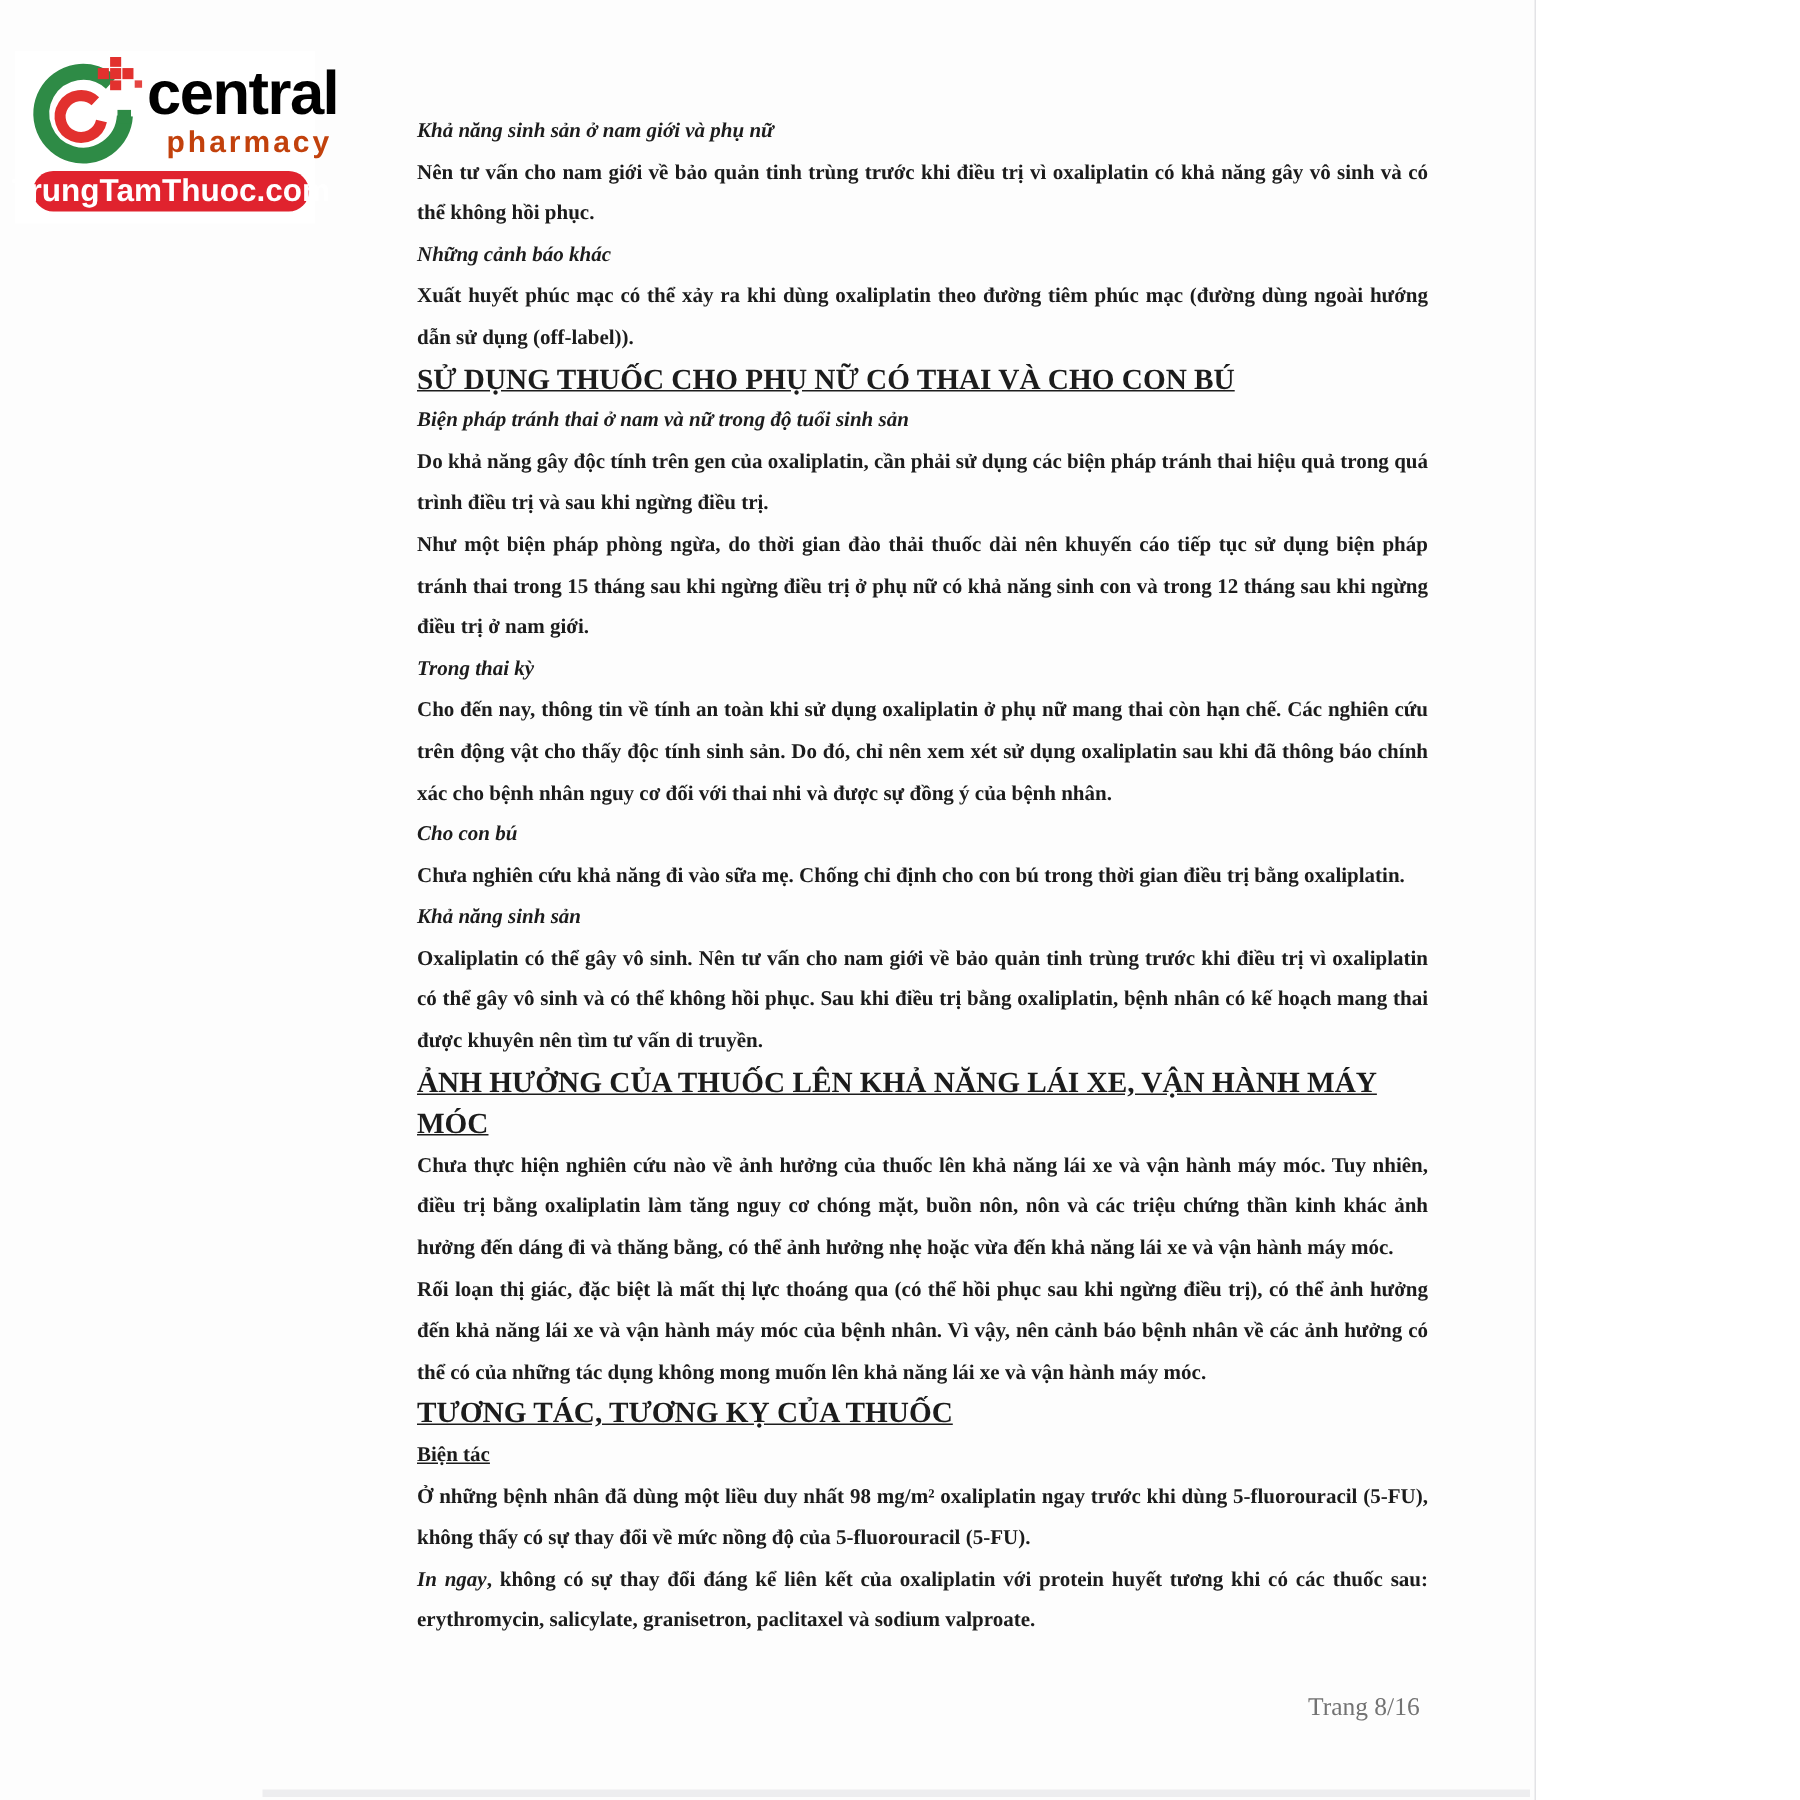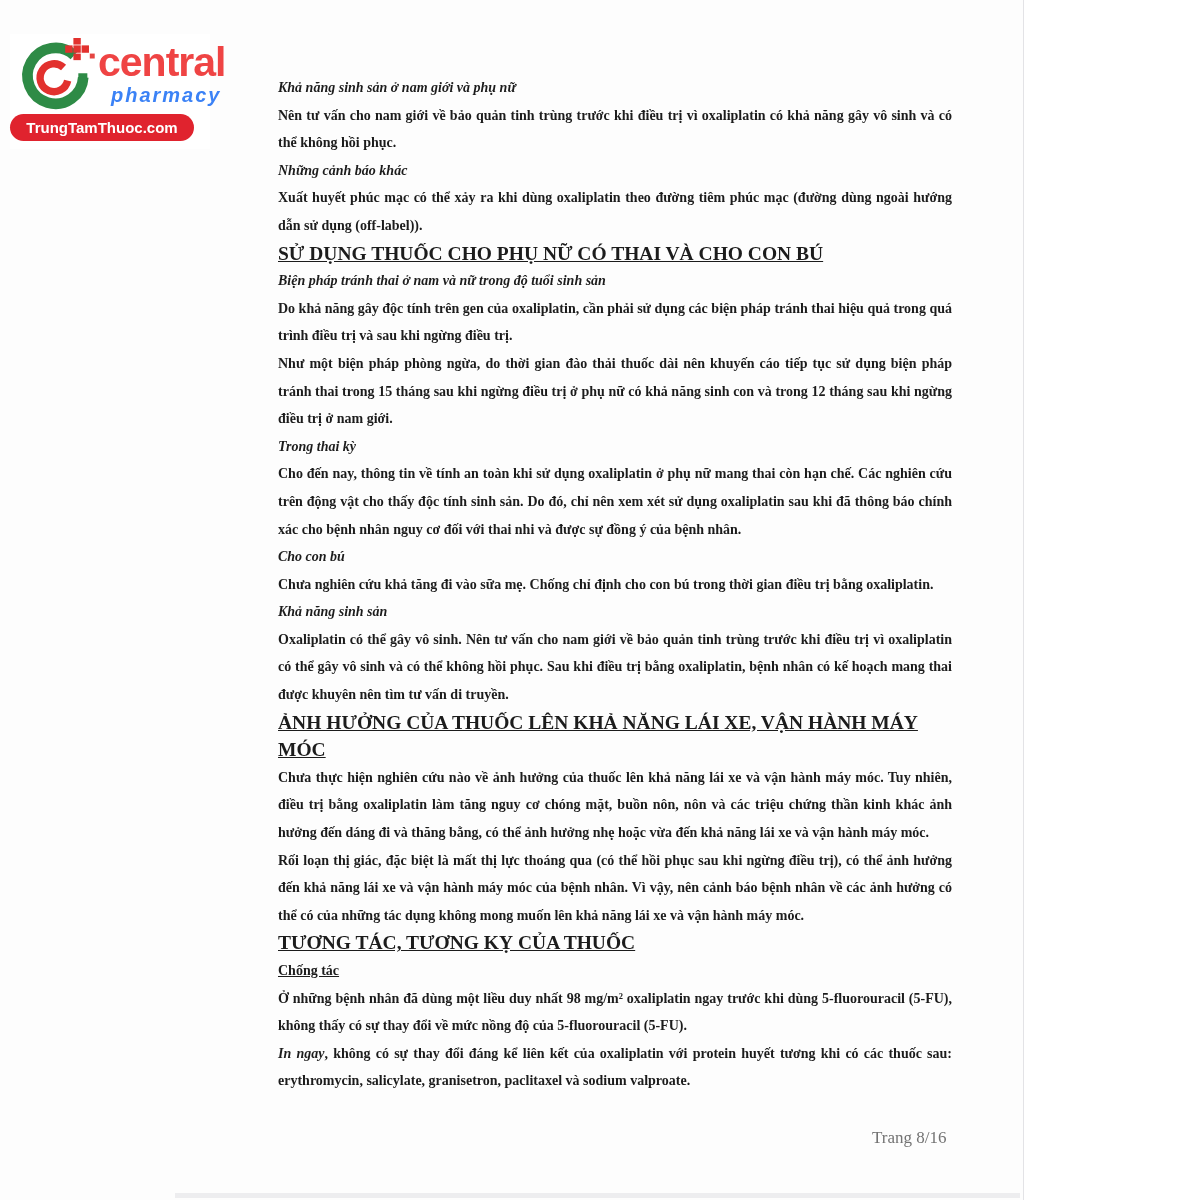--- a/index.html
+++ b/index.html
@@ -36,26 +36,26 @@
     font-family: "Liberation Sans", sans-serif;
     font-weight: bold; font-size: 41px; line-height: 41px;
     letter-spacing: -1px;
   }
   .brand-sub {
     position: absolute; left: 101px; top: 50px;
     font-family: "Liberation Sans", sans-serif;
     font-weight: bold; font-size: 20px; letter-spacing: 2px;
   }
   .badge {
-    position: absolute; left: 0px; top: 80px;
+    position: absolute; left: 12px; top: 80px;
     width: 184px; height: 27px;
     border-radius: 14px;
     display: flex; align-items: center; justify-content: center;
     font-family: "Liberation Sans", sans-serif;
-    font-weight: bold; font-size: 15px;
+    font-weight: bold; font-size: 21px;
     color: #ffffff;
   }
 
   
   .doc-body {
     position: absolute; left: 278px; top: 74px;
     width: 674px;
   }
   .blk {
     margin: 0; padding: 0;
@@ -91,42 +91,42 @@
 
     <g>
       <rect x="70" y="9" width="9" height="9" fill="#e2312e"></rect>
       <rect x="70" y="0" width="9" height="8" fill="#e2312e"></rect>
       <rect x="70" y="19" width="9" height="8" fill="#e2312e"></rect>
       <rect x="60" y="9" width="9" height="9" fill="#e2312e"></rect>
       <rect x="80" y="9" width="9" height="9" fill="#e2312e"></rect>
       <rect x="90" y="19" width="6" height="6" opacity="0.9" fill="#e2312e"></rect>
     </g>
   </svg>
-  <div class="brand-word" style="color:#ef4444;">central</div>
-  <div class="brand-sub" style="color:#3b82f6;font-style:italic;">pharmacy</div>
+  <div class="brand-word" style="color:#000000;">central</div>
+  <div class="brand-sub" style="color:#c2410c;">pharmacy</div>
   <div class="badge" style="background: rgb(224, 35, 46); color: rgb(255, 255, 255);">TrungTamThuoc.com</div>
 </div>
 
 <div class="doc-body">
     <p class="blk hi">Khả năng sinh sản ở nam giới và phụ nữ</p>
     <p class="blk p">Nên tư vấn cho nam giới về bảo quản tinh trùng trước khi điều trị vì oxaliplatin có khả năng gây vô sinh và có thể không hồi phục.</p>
     <p class="blk hi">Những cảnh báo khác</p>
     <p class="blk p">Xuất huyết phúc mạc có thể xảy ra khi dùng oxaliplatin theo đường tiêm phúc mạc (đường dùng ngoài hướng dẫn sử dụng (off-label)).</p>
     <p class="blk hc">SỬ DỤNG THUỐC CHO PHỤ NỮ CÓ THAI VÀ CHO CON BÚ</p>
     <p class="blk hi">Biện pháp tránh thai ở nam và nữ trong độ tuổi sinh sản</p>
     <p class="blk p">Do khả năng gây độc tính trên gen của oxaliplatin, cần phải sử dụng các biện pháp tránh thai hiệu quả trong quá trình điều trị và sau khi ngừng điều trị.</p>
     <p class="blk p">Như một biện pháp phòng ngừa, do thời gian đào thải thuốc dài nên khuyến cáo tiếp tục sử dụng biện pháp tránh thai trong 15 tháng sau khi ngừng điều trị ở phụ nữ có khả năng sinh con và trong 12 tháng sau khi ngừng điều trị ở nam giới.</p>
     <p class="blk hi">Trong thai kỳ</p>
     <p class="blk p">Cho đến nay, thông tin về tính an toàn khi sử dụng oxaliplatin ở phụ nữ mang thai còn hạn chế. Các nghiên cứu trên động vật cho thấy độc tính sinh sản. Do đó, chỉ nên xem xét sử dụng oxaliplatin sau khi đã thông báo chính xác cho bệnh nhân nguy cơ đối với thai nhi và được sự đồng ý của bệnh nhân.</p>
     <p class="blk hi">Cho con bú</p>
-    <p class="blk p">Chưa nghiên cứu khả tăng đi vào sữa mẹ. Chống chỉ định cho con bú trong thời gian điều trị bằng oxaliplatin.</p>
+    <p class="blk p">Chưa nghiên cứu khả năng đi vào sữa mẹ. Chống chỉ định cho con bú trong thời gian điều trị bằng oxaliplatin.</p>
     <p class="blk hi">Khả năng sinh sản</p>
     <p class="blk p">Oxaliplatin có thể gây vô sinh. Nên tư vấn cho nam giới về bảo quản tinh trùng trước khi điều trị vì oxaliplatin có thể gây vô sinh và có thể không hồi phục. Sau khi điều trị bằng oxaliplatin, bệnh nhân có kế hoạch mang thai được khuyên nên tìm tư vấn di truyền.</p>
     <p class="blk hc">ẢNH HƯỞNG CỦA THUỐC LÊN KHẢ NĂNG LÁI XE, VẬN HÀNH MÁY MÓC</p>
     <p class="blk p">Chưa thực hiện nghiên cứu nào về ảnh hưởng của thuốc lên khả năng lái xe và vận hành máy móc. Tuy nhiên, điều trị bằng oxaliplatin làm tăng nguy cơ chóng mặt, buồn nôn, nôn và các triệu chứng thần kinh khác ảnh hưởng đến dáng đi và thăng bằng, có thể ảnh hưởng nhẹ hoặc vừa đến khả năng lái xe và vận hành máy móc.</p>
     <p class="blk p">Rối loạn thị giác, đặc biệt là mất thị lực thoáng qua (có thể hồi phục sau khi ngừng điều trị), có thể ảnh hưởng đến khả năng lái xe và vận hành máy móc của bệnh nhân. Vì vậy, nên cảnh báo bệnh nhân về các ảnh hưởng có thể có của những tác dụng không mong muốn lên khả năng lái xe và vận hành máy móc.</p>
     <p class="blk hc">TƯƠNG TÁC, TƯƠNG KỴ CỦA THUỐC</p>
-    <p class="blk hu">Chống tác</p>
+    <p class="blk hu">Biện tác</p>
     <p class="blk p">Ở những bệnh nhân đã dùng một liều duy nhất 98 mg/m² oxaliplatin ngay trước khi dùng 5-fluorouracil (5-FU), không thấy có sự thay đổi về mức nồng độ của 5-fluorouracil (5-FU).</p>
     <p class="blk p"><i>In ngay</i>, không có sự thay đổi đáng kể liên kết của oxaliplatin với protein huyết tương khi có các thuốc sau: erythromycin, salicylate, granisetron, paclitaxel và sodium valproate.</p>
   </div>
 
 <div class="page-number">Trang 8/16</div>
 
 </body></html>

